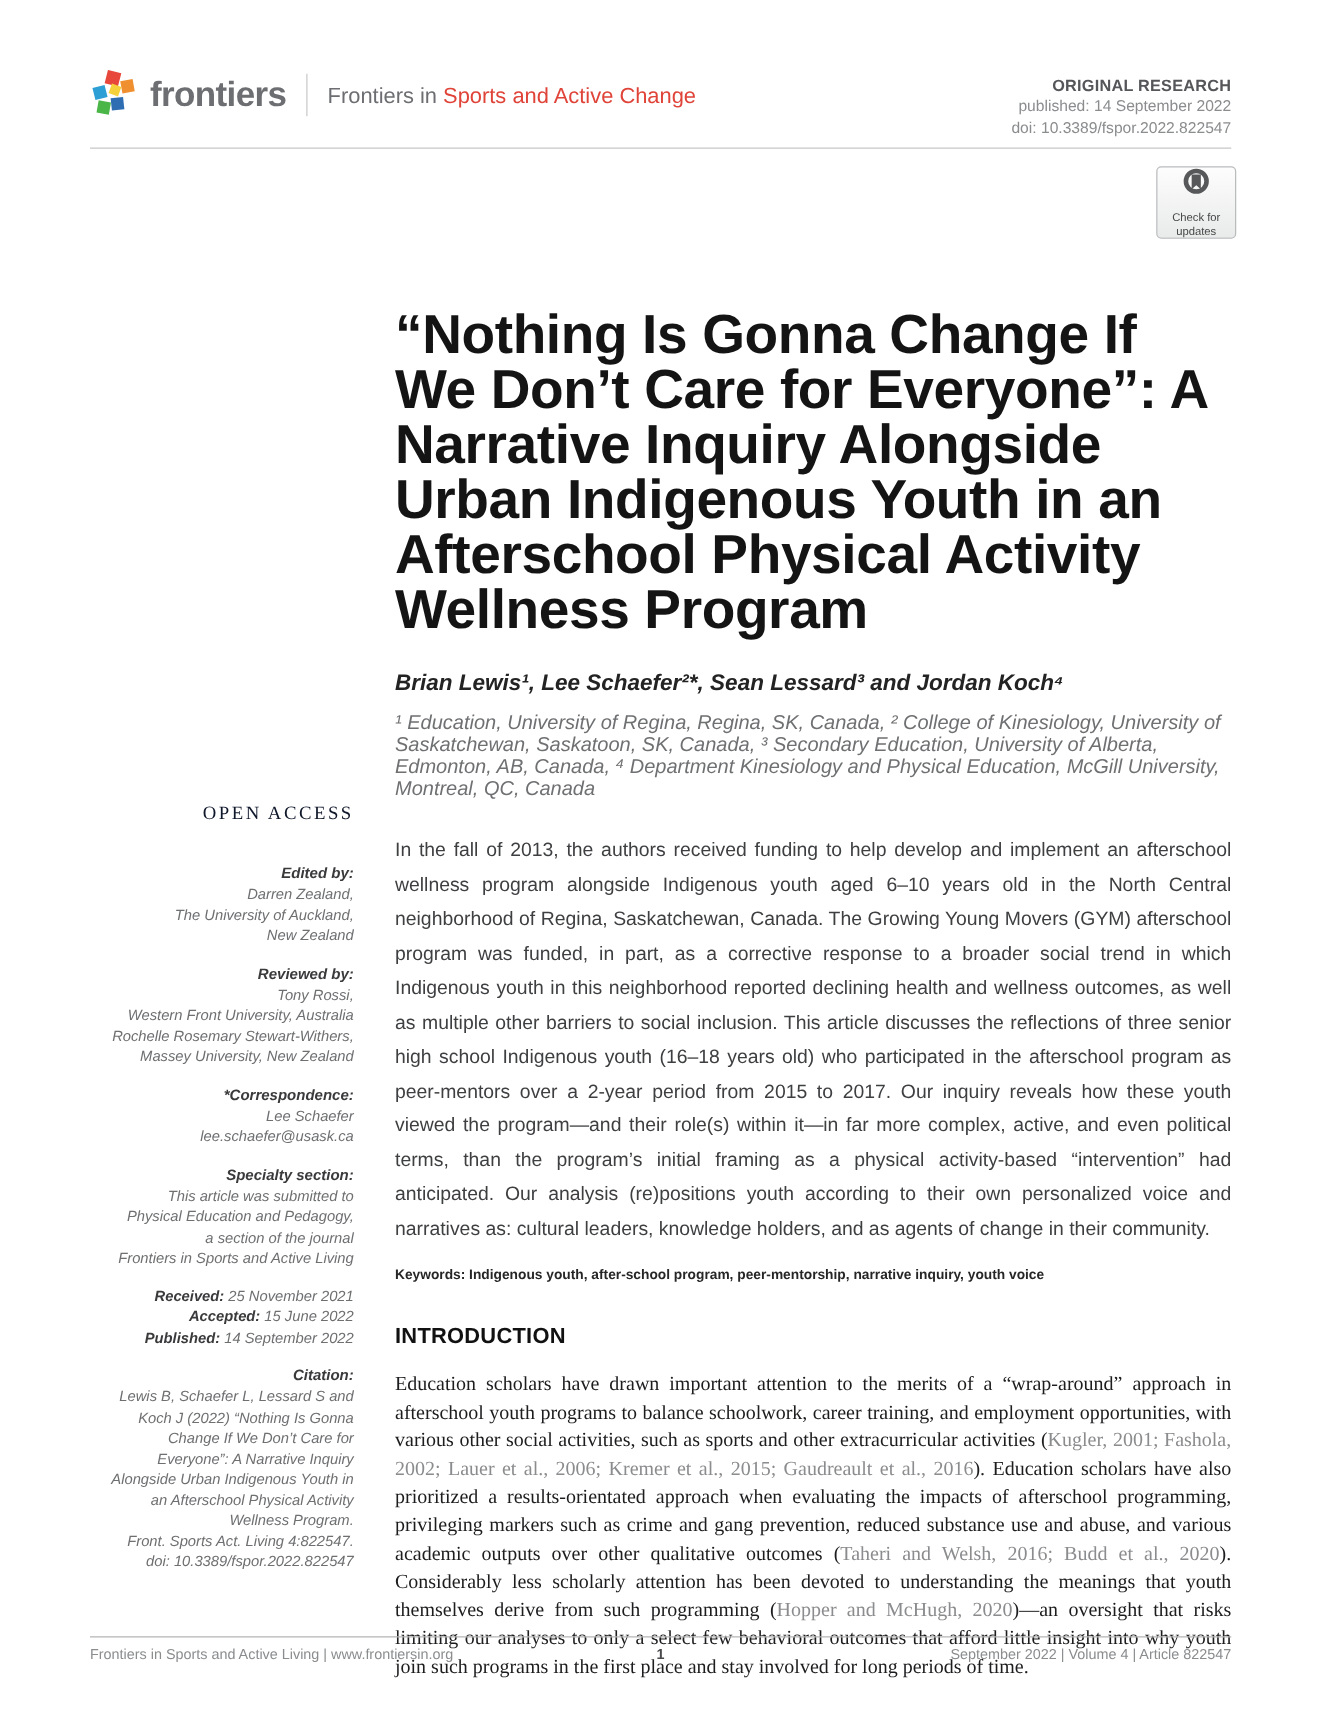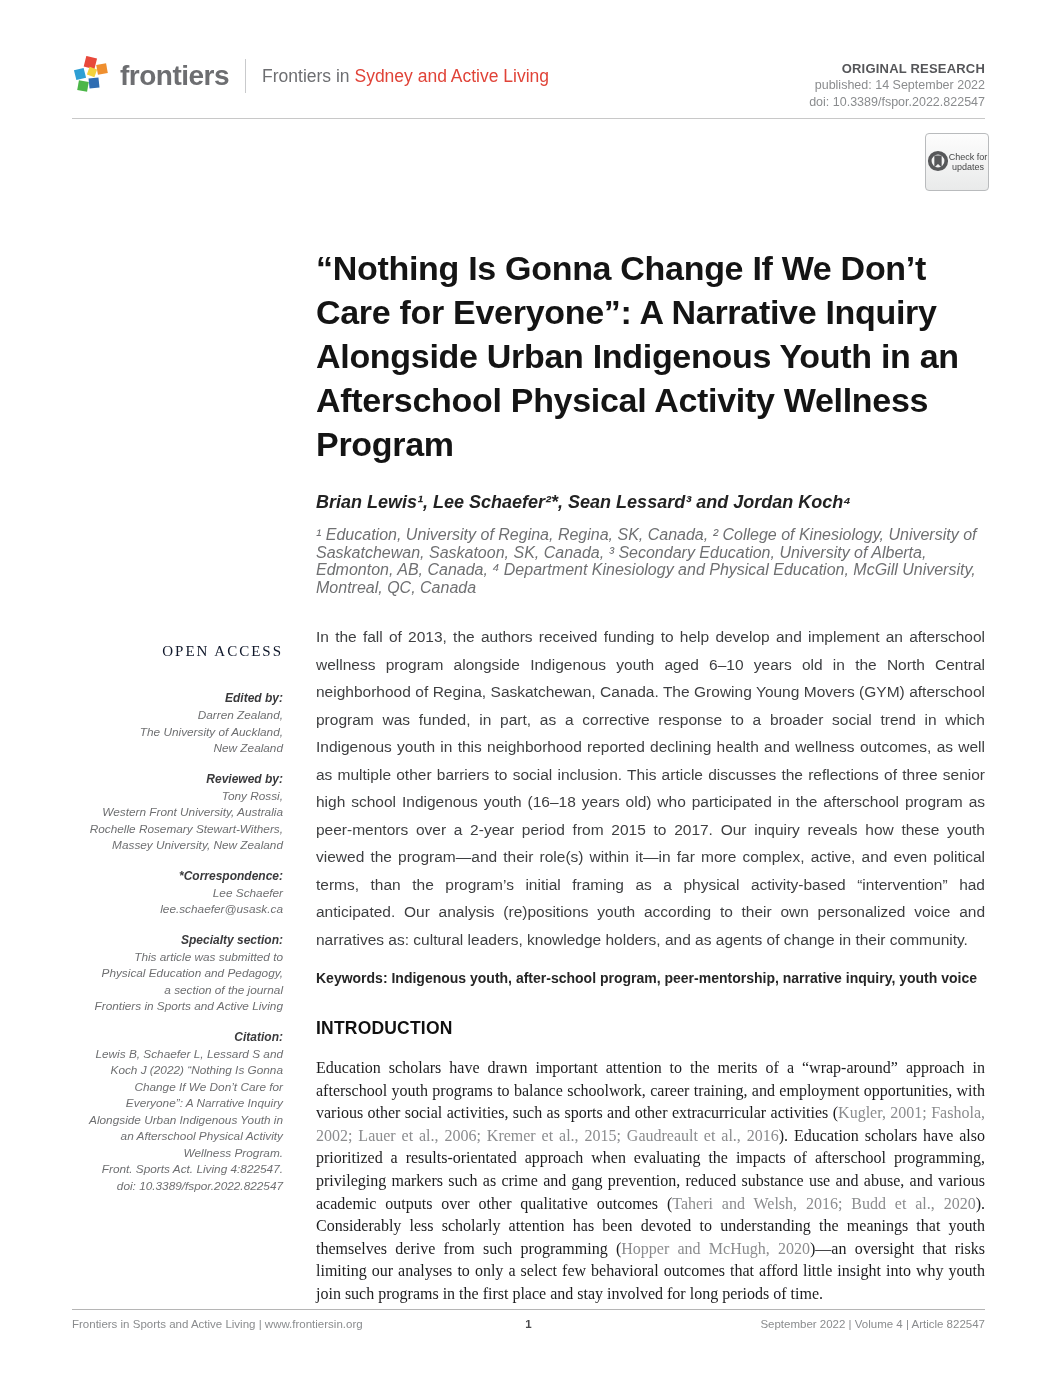--- a/index.html
+++ b/index.html
@@ -18,43 +18,43 @@
   .pubinfo { position:absolute; top:60px; right:73px; text-align:right; line-height:17px; }
   .pubinfo .type { font-size:13px; font-weight:700; color:#555659; letter-spacing:0.2px; }
   .pubinfo .line { font-size:12.5px; color:#8a8c8e; }
 
   .header-rule { position:absolute; left:72px; top:118px; width:913px; height:1px; background:#c8c8c8; }
 
   
   .badge { position:absolute; left:925px; top:133px; width:64px; height:58px;
            border:1px solid #b9bbbd; border-radius:4px;
            background:linear-gradient(#fdfdfd,#e9eaea);
-           display:flex; align-items:center; justify-content:center;
+           display:flex; flex-direction:column; align-items:center; justify-content:space-between;
            cursor:pointer; }
   .badge svg { margin-bottom:2px; }
   .badge .btxt { font-size:9px; line-height:10.5px; color:#454647; text-align:center; }
 
   
   .sidebar { position:absolute; left:72px; top:643px; width:211px; text-align:right; }
   .open-access { font-family:"Liberation Serif", serif; font-size:15px; letter-spacing:2px;
                  color:#0f172a; margin-bottom:30px; }
   .sb-group { margin-bottom:14px; }
   .sb-label { font-size:12px; font-weight:700; font-style:italic; color:#3a3a3c; line-height:17px;margin-top:12px; }
   .sb-line { font-size:11.8px; font-style:italic; color:#6e6f71; line-height:16.5px; }
   .sb-inline { font-size:11.8px; font-style:italic; color:#6e6f71; line-height:16.5px; }
   .sb-inline b { font-weight:700; color:#3a3a3c; }
 
   
   .main { position:absolute; left:316px; top:246px; width:669px; }
-  .title { font-size:34px; line-height:44px; font-weight:700; color:#141414; letter-spacing:-0.3px;
+  .title { font-size:44px; line-height:44px; font-weight:700; color:#141414; letter-spacing:-0.3px;
            margin-bottom:26px; }
   .authors { font-size:18px; font-weight:700; font-style:italic; color:#232323; margin-bottom:13px; }
   .affiliations { font-size:16px; font-style:italic; color:#6f7072; line-height:17.5px; margin-bottom:27px; }
   .abstract { font-size:15.5px; line-height:27.5px; color:#3e3f41; text-align:justify; margin-bottom:17px; }
-  .keywords { font-size:14px; font-weight:700; color:#262626; margin-bottom:32px; }
+  .keywords { font-size:11px; font-weight:700; color:#262626; margin-bottom:32px; }
   .section-heading { font-size:17.5px; font-weight:700; color:#111; letter-spacing:0.2px; margin-bottom:18px; }
   .bodytext { font-family:"Liberation Serif", serif; font-size:16px; line-height:22.6px;
               color:#1d1d1f; text-align:justify; }
   .bodytext .cite { color:#8b8c8e; cursor:pointer; }
 
   
   .footer-rule { position:absolute; left:72px; top:1309px; width:913px; height:1px; background:#b5b5b5; }
   .footer { position:absolute; left:72px; top:1318px; width:913px; font-size:11.5px; color:#8a8c8e; }
   .footer .fl { position:absolute; left:0; top:0; }
   .footer .fc { position:absolute; left:0; right:0; text-align:center; top:0; color:#4a4a4c; font-weight:700; }
@@ -69,21 +69,21 @@
     <svg class="logo-icon" viewBox="0 0 40 40">
       <rect x="13" y="1" width="11" height="11" fill="#e8483b" transform="rotate(14 18 6)"></rect>
       <rect x="25" y="8" width="10" height="10" fill="#ef8f2f" transform="rotate(-10 30 13)"></rect>
       <rect x="16" y="12" width="8" height="8" fill="#f5d23c" transform="rotate(20 20 16)"></rect>
       <rect x="3" y="13" width="10" height="10" fill="#2e9fd4" transform="rotate(-14 8 18)"></rect>
       <rect x="6" y="25" width="10" height="10" fill="#4bb648" transform="rotate(10 11 30)"></rect>
       <rect x="17" y="22" width="10" height="10" fill="#2f6db2" transform="rotate(-6 22 27)"></rect>
     </svg>
     <span class="logo-word">frontiers</span>
     <span class="mast-divider"></span>
-    <span class="journal-line"><span>Frontiers in </span><span class="red">Sydney and Active Living</span></span>
+    <span class="journal-line"><span>Frontiers in </span><span class="red">Sports and Active Change</span></span>
   </div>
 
   <div class="pubinfo">
     <div class="type">ORIGINAL RESEARCH</div>
     <div class="line">published: 14 September 2022</div>
     <div class="line">doi: 10.3389/fspor.2022.822547</div>
   </div>
 
   <div class="header-rule"></div>
 
@@ -120,20 +120,25 @@
           <div class="sb-line">lee.schaefer@usask.ca</div>
         </div>
         <div class="sb-group">
           <div class="sb-label">Specialty section:</div>
           <div class="sb-line">This article was submitted to</div>
           <div class="sb-line">Physical Education and Pedagogy,</div>
           <div class="sb-line">a section of the journal</div>
           <div class="sb-line">Frontiers in Sports and Active Living</div>
         </div>
         <div class="sb-group">
+          <div class="sb-inline"><b>Received:</b> 25 November 2021</div>
+          <div class="sb-inline"><b>Accepted:</b> 15 June 2022</div>
+          <div class="sb-inline"><b>Published:</b> 14 September 2022</div>
+        </div>
+        <div class="sb-group">
           <div class="sb-label">Citation:</div>
           <div class="sb-line">Lewis B, Schaefer L, Lessard S and</div>
           <div class="sb-line">Koch J (2022) “Nothing Is Gonna</div>
           <div class="sb-line">Change If We Don’t Care for</div>
           <div class="sb-line">Everyone”: A Narrative Inquiry</div>
           <div class="sb-line">Alongside Urban Indigenous Youth in</div>
           <div class="sb-line">an Afterschool Physical Activity</div>
           <div class="sb-line">Wellness Program.</div>
           <div class="sb-line">Front. Sports Act. Living 4:822547.</div>
           <div class="sb-line">doi: 10.3389/fspor.2022.822547</div>

